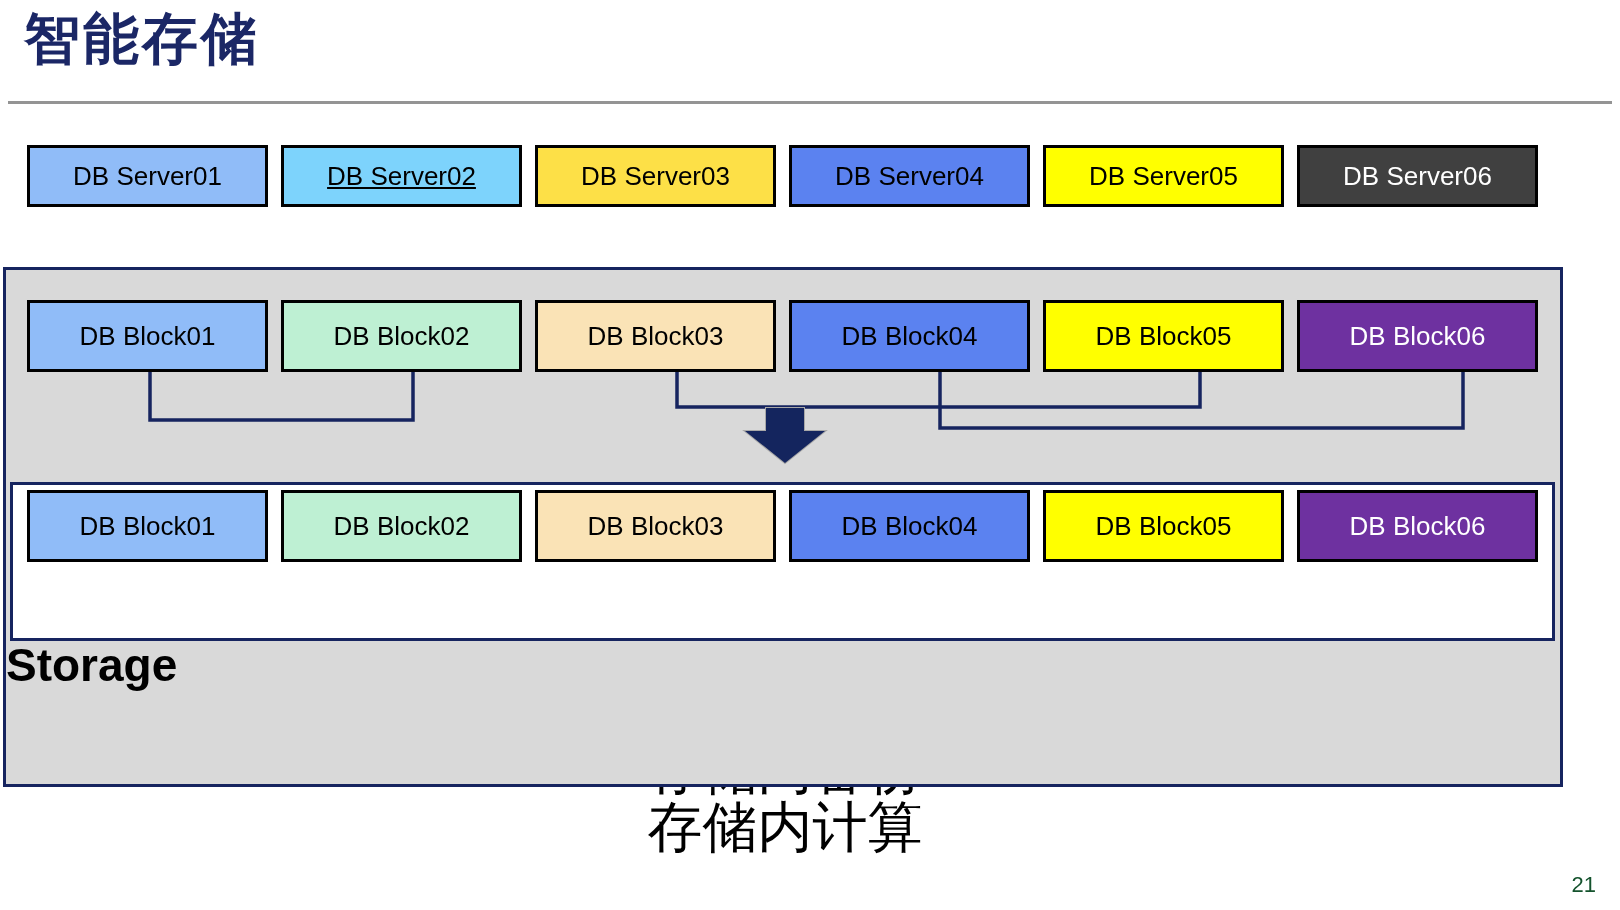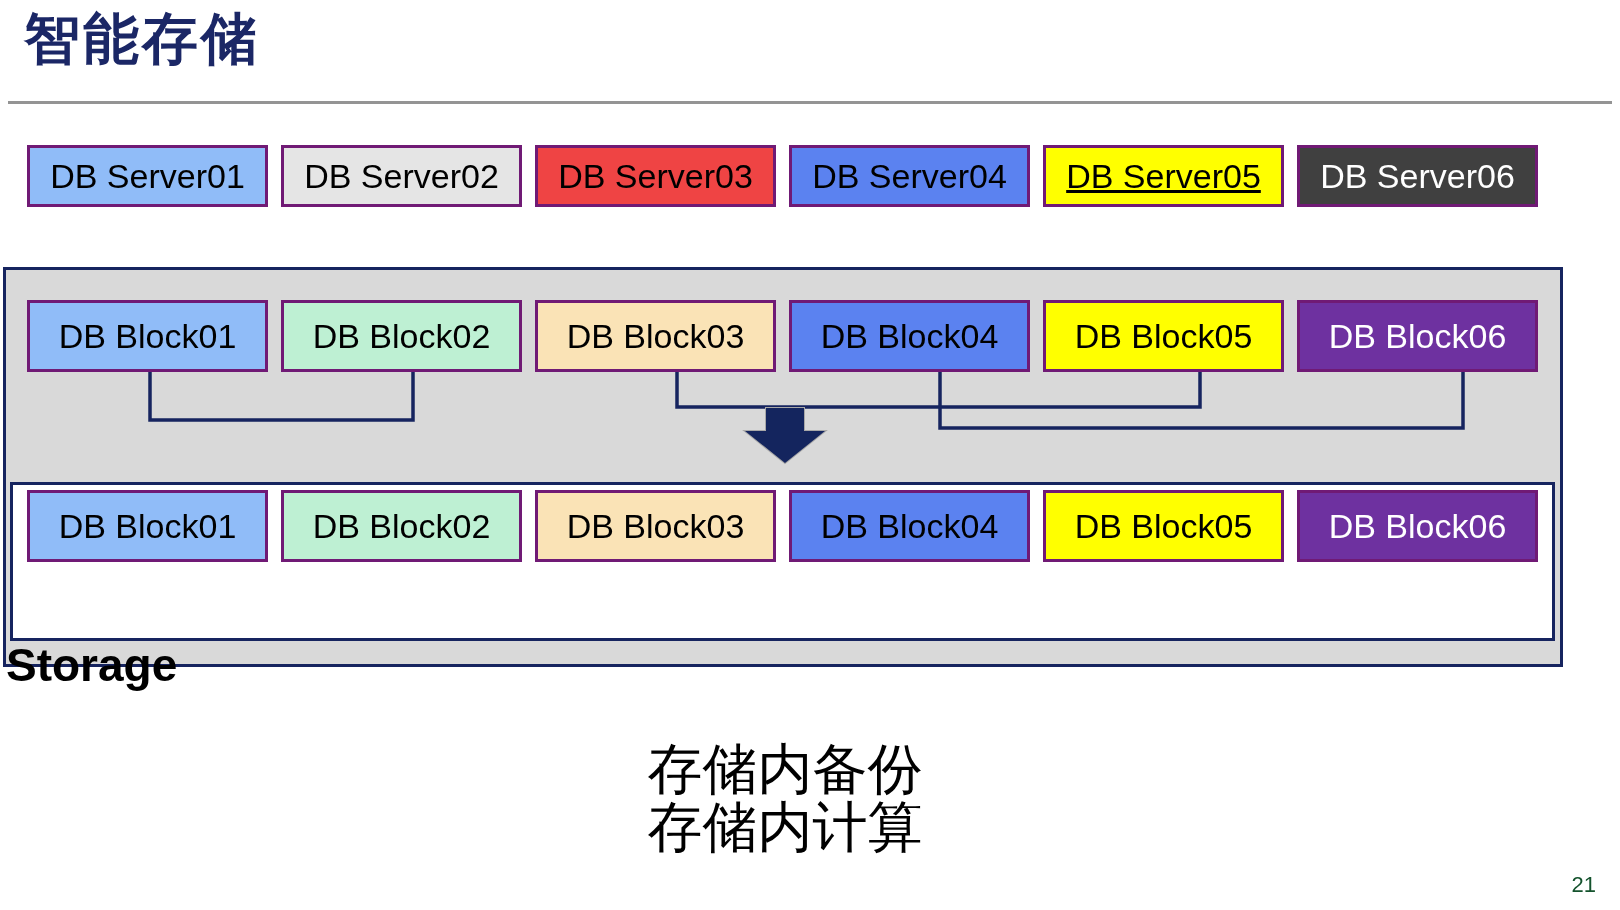--- a/index.html
+++ b/index.html
@@ -4,32 +4,32 @@
 <style>
   *{box-sizing:border-box;margin:0;padding:0}
   html,body{width:1620px;height:910px}
   body{position:relative;background:#ffffff;font-family:"Liberation Sans",sans-serif;overflow:hidden}
 
   .slide-title{position:absolute;left:24px;top:2px;font-size:56px;font-weight:bold;color:#1B2766;letter-spacing:3px;white-space:nowrap}
   .title-rule{position:absolute;left:8px;top:101px;width:1604px;height:3px;background:#949494}
 
   
   .box{position:absolute;width:241px;display:flex;align-items:center;justify-content:center;
-       border:3px solid #701a75;font-size:34px;color:#000;white-space:nowrap}
+       border:3px solid #000000;font-size:26px;color:#000;white-space:nowrap}
 
   .server-row{position:absolute;left:0;top:145px;width:1620px;height:62px;z-index:2}
   .server-row .box{top:0;height:62px}
   .server-row .box:nth-child(1){left:27px}
   .server-row .box:nth-child(2){left:281px}
   .server-row .box:nth-child(3){left:535px}
   .server-row .box:nth-child(4){left:789px}
   .server-row .box:nth-child(5){left:1043px}
   .server-row .box:nth-child(6){left:1297px}
 
-  .storage-container{position:absolute;left:3px;top:267px;width:1560px;height:400px;
+  .storage-container{position:absolute;left:3px;top:267px;width:1560px;height:520px;
        background:#D9D9D9;border:3px solid #16245F;z-index:1}
 
   .top-blocks{position:absolute;left:0;top:30px;width:100%;height:72px}
   .top-blocks .box{top:0;height:72px}
   .top-blocks .box:nth-child(1){left:21px}
   .top-blocks .box:nth-child(2){left:275px}
   .top-blocks .box:nth-child(3){left:529px}
   .top-blocks .box:nth-child(4){left:783px}
   .top-blocks .box:nth-child(5){left:1037px}
   .top-blocks .box:nth-child(6){left:1291px}
@@ -57,24 +57,24 @@
   .page-number{position:absolute;right:24px;bottom:12px;font-size:22px;color:#14532d}
 </style>
 </head>
 <body>
 
 <h1 class="slide-title">智能存储</h1>
 <div class="title-rule"></div>
 
 <div class="server-row">
   <div class="box" style="background-color: rgb(144, 188, 248); color: rgb(0, 0, 0);">DB Server01</div>
-  <div class="box" style="background-color: #e5e5e5; color: rgb(0, 0, 0);">DB Server02</div>
-  <div class="box" style="background-color: #ef4444; color: rgb(0, 0, 0);">DB Server03</div>
+  <div class="box" style="background-color: #7dd3fc; color: rgb(0, 0, 0); text-decoration: underline;">DB Server02</div>
+  <div class="box" style="background-color: #fde047; color: rgb(0, 0, 0);">DB Server03</div>
   <div class="box" style="background-color: rgb(91, 130, 240); color: rgb(0, 0, 0);">DB Server04</div>
-  <div class="box" style="background-color: rgb(255, 255, 0); color: rgb(0, 0, 0); text-decoration: underline;">DB Server05</div>
+  <div class="box" style="background-color: rgb(255, 255, 0); color: rgb(0, 0, 0);">DB Server05</div>
   <div class="box" style="background-color: #404040; color: rgb(255, 255, 255);">DB Server06</div>
 </div>
 
 <div class="storage-container">
   <div class="top-blocks">
     <div class="box" style="background-color: rgb(144, 188, 248); color: rgb(0, 0, 0);">DB Block01</div>
     <div class="box" style="background-color: rgb(190, 240, 211); color: rgb(0, 0, 0);">DB Block02</div>
     <div class="box" style="background-color: rgb(250, 227, 182); color: rgb(0, 0, 0);">DB Block03</div>
     <div class="box" style="background-color: rgb(91, 130, 240); color: rgb(0, 0, 0);">DB Block04</div>
     <div class="box" style="background-color: rgb(255, 255, 0); color: rgb(0, 0, 0);">DB Block05</div>

